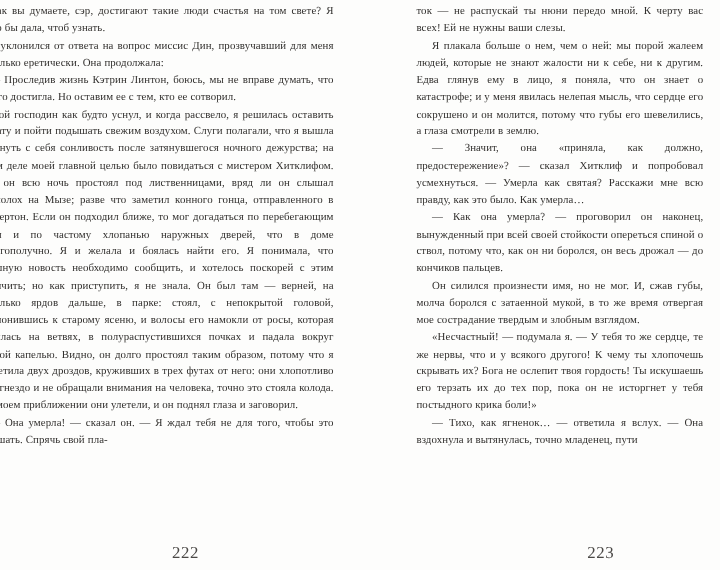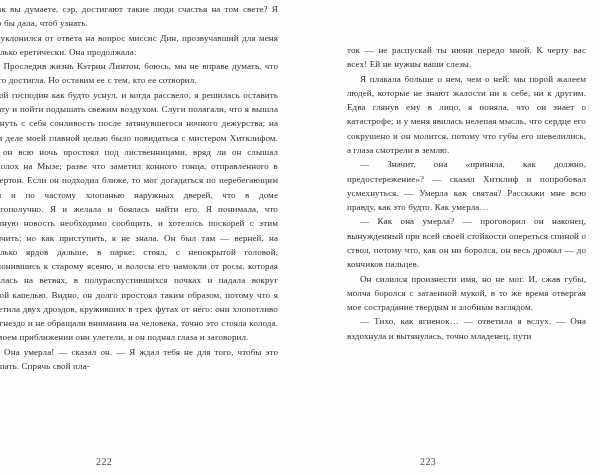--- a/index.html
+++ b/index.html
@@ -57,21 +57,20 @@
 
   
   .page-left .textblock {
     left: -22px;
     width: 300px;
   }
 
   .page-right .textblock {
     left: 47px;
     width: 239px;
-    margin-top: 41px;
   }
 
   .textblock p {
     margin: 0;
     text-indent: 13px;
   }
 
   
   .textblock p.cont {
     text-indent: 0;
@@ -83,34 +82,34 @@
 
   
   .textblock p:last-child {
     text-align: justify;
   }
 
   
   .folio {
     position: absolute;
     bottom: 8px;
-    font-size: 10px;
+    font-size: 14px;
     line-height: 10px;
     color: #4a4846;
     letter-spacing: 0.04em;
-    text-align: left;
+    text-align: right;
   }
 
   .page-left .folio {
     left: 96px;
     width: 70px;
   }
 
   .page-right .folio {
-    left: 120px;
+    left: 142px;
     width: 70px;
     margin-top: 36px;
   }
 
   
   .paper-tint {
     position: absolute;
     inset: 0;
     background: #ffffff;
     pointer-events: none;
@@ -132,23 +131,24 @@
     </div>
 
     <div class="folio">222</div>
   </div>
 
   <div class="page page-right">
 
     <div class="textblock">
       <p class="cont">ток — не распускай ты нюни передо мной. К черту вас всех! Ей не нужны ваши слезы.</p>
       <p>Я плакала больше о нем, чем о ней: мы порой жалеем людей, которые не знают жалости ни к себе, ни к другим. Едва глянув ему в лицо, я поняла, что он знает о катастрофе; и у меня явилась нелепая мысль, что сердце его сокрушено и он молится, потому что губы его шевелились, а глаза смотрели в землю.</p>
-      <p>— Значит, она «приняла, как должно, предостережение»? — сказал Хитклиф и попробовал усмехнуться. — Умерла как святая? Расскажи мне всю правду, как это будто. Как умерла…</p>
+      <p>— Значит, она «приняла, как должно, предостережение»? — сказал Хитклиф и попробовал усмехнуться. — Умерла как святая? Расскажи мне всю правду, как это было. Как умерла…</p>
       <p>— Как она умерла? — проговорил он наконец, вынужденный при всей своей стойкости опереться спиной о ствол, потому что, как он ни боролся, он весь дрожал — до кончиков пальцев.</p>
       <p>Он силился произнести имя, но не мог. И, сжав губы, молча боролся с затаенной мукой, в то же время отвергая мое сострадание твердым и злобным взглядом.</p>
+      <p>«Несчастный! — подумала я. — У тебя то же сердце, те же нервы, что и у всякого другого! К чему ты хлопочешь скрывать их? Бога не ослепит твоя гордость! Ты искушаешь его терзать их до тех пор, пока он не исторгнет у тебя постыдного крика боли!»</p>
       <p class="last-of-page">— Тихо, как ягненок… — ответила я вслух. — Она вздохнула и вытянулась, точно младенец, пути</p>
     </div>
 
     <div class="folio">223</div>
   </div>
 
   <div class="paper-tint" style="background:transparent"></div>
 </div>
 
 </body></html>

